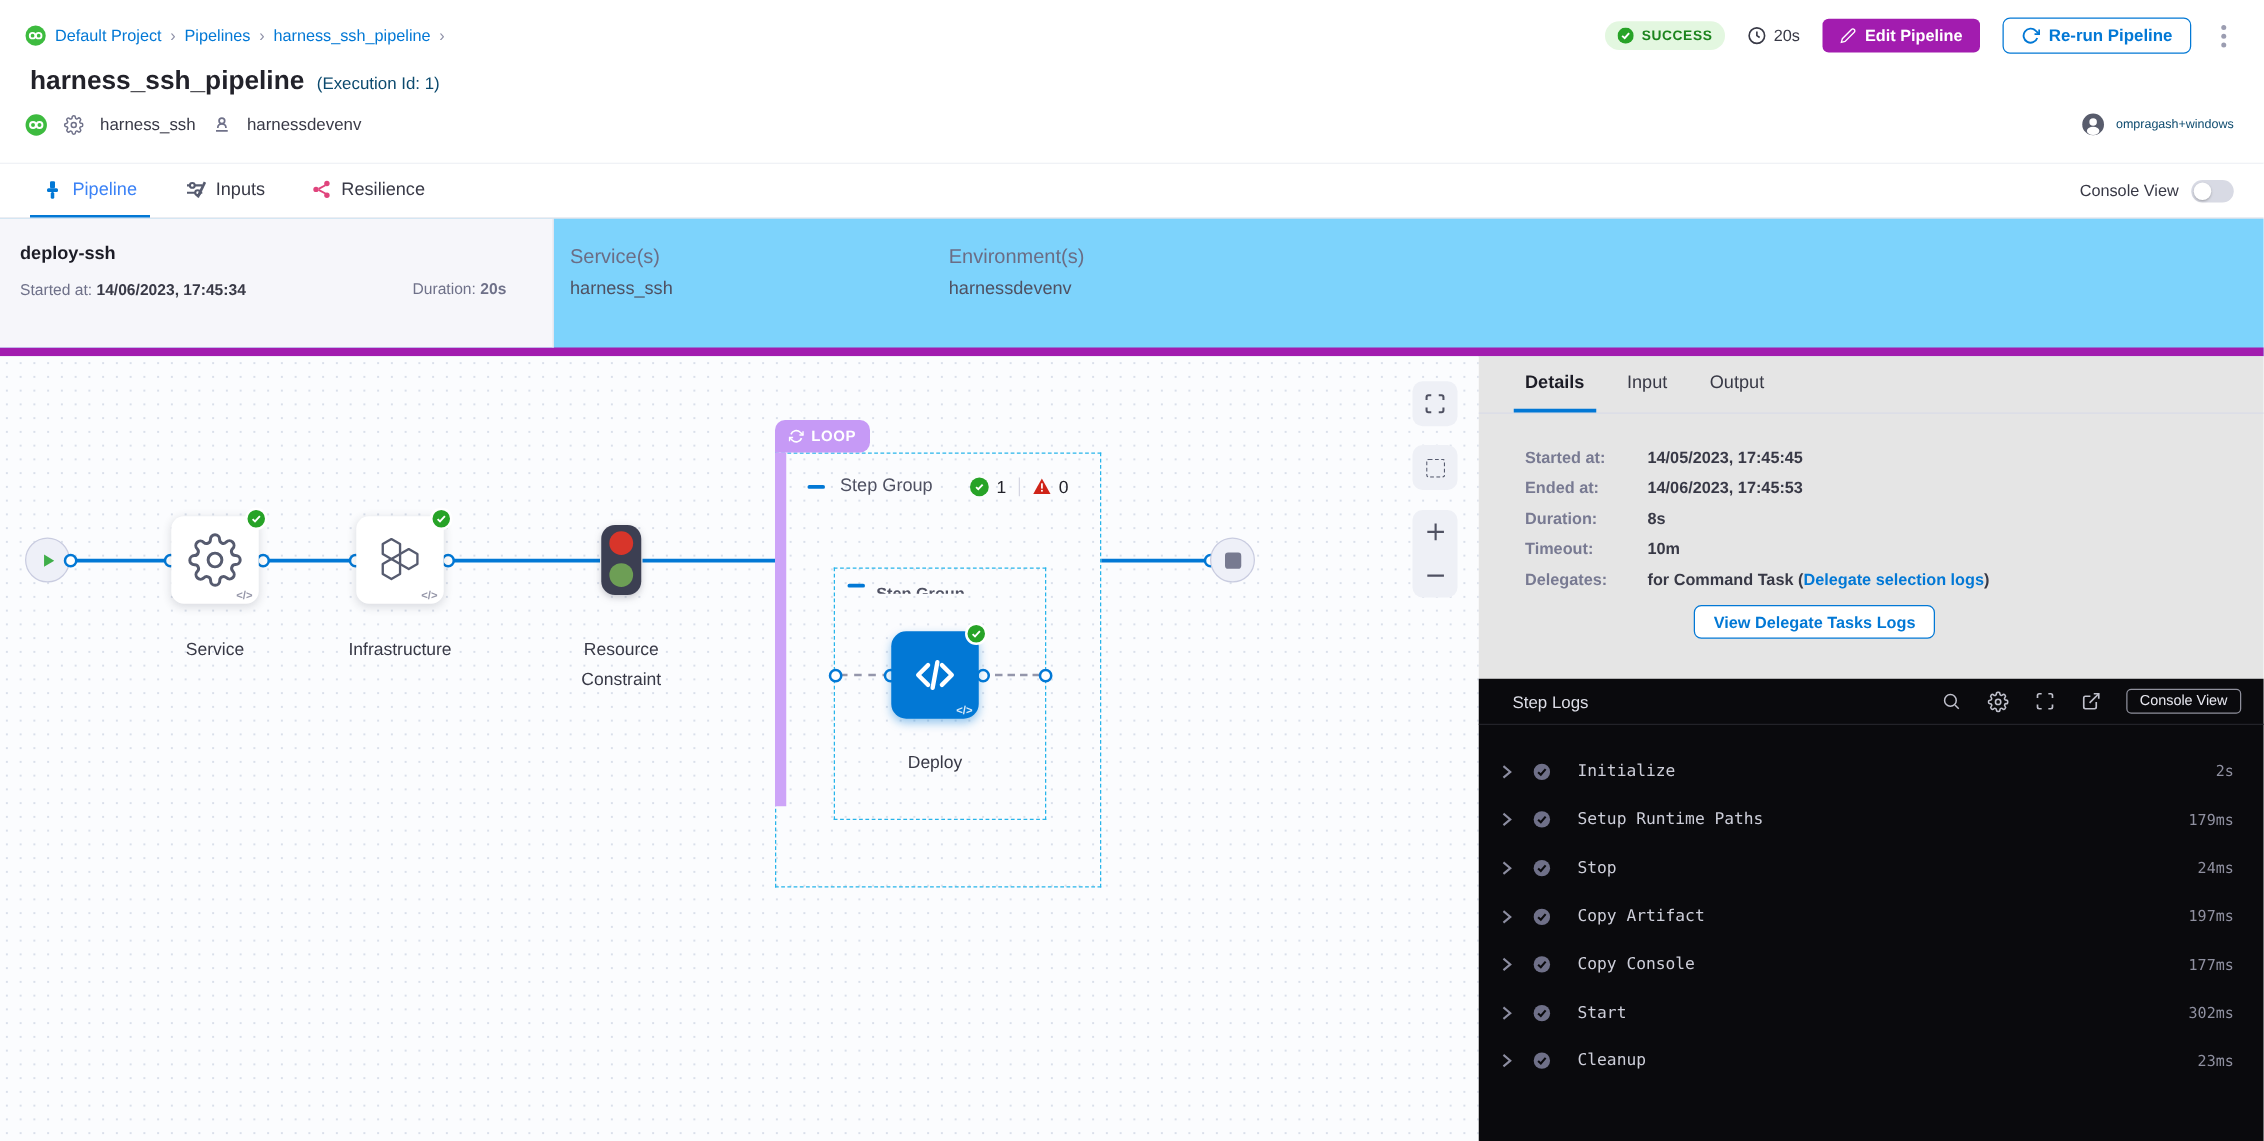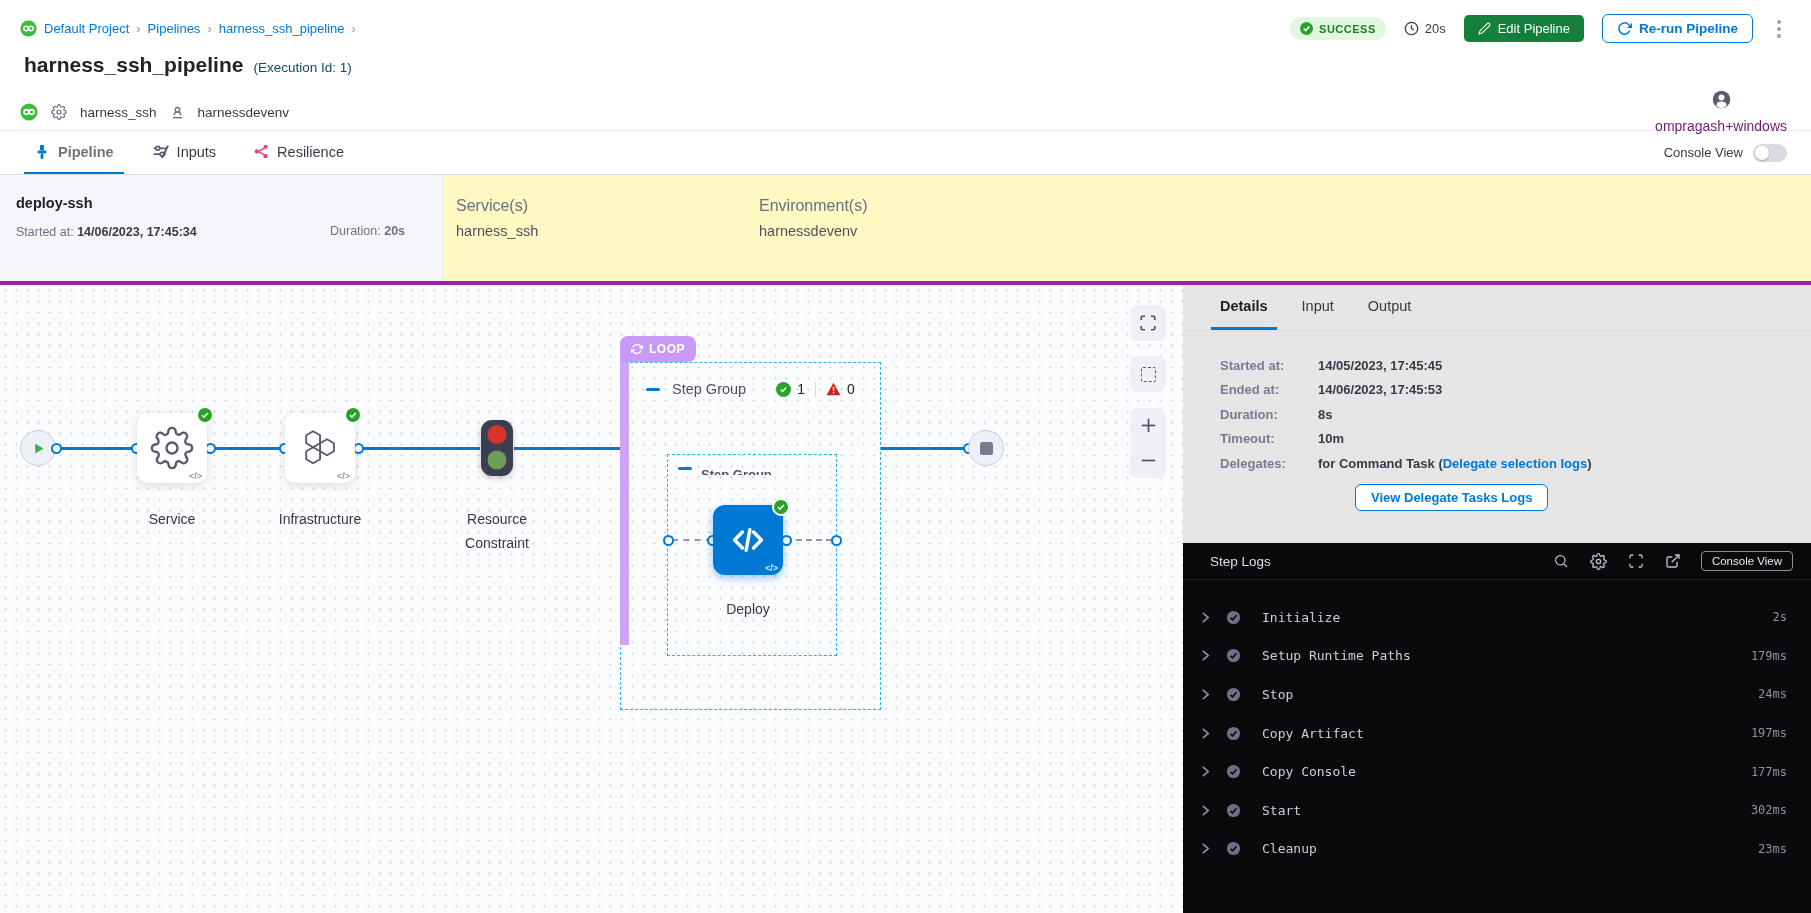--- a/index.html
+++ b/index.html
@@ -11,46 +11,46 @@
   .row1 { display:flex; align-items:center; padding:14px 24px 0 20px; }
   .breadcrumb { display:flex; align-items:center; gap:7px; font-size:13px; }
   .breadcrumb a { color:#0278d5; text-decoration:none; cursor:pointer; }
   .crumb-sep { color:#8f91a8; font-size:13px; }
   .spacer { flex:1; }
   .actions { display:flex; align-items:center; gap:18px; }
   .status-badge { display:flex; align-items:center; gap:6px; background:#e3f7e0;
     color:#1b841d; font-weight:bold; font-size:11px; letter-spacing:.5px;
     padding:5px 10px; border-radius:12px; }
   .elapsed { display:flex; align-items:center; gap:6px; font-size:13px; color:#383946; }
-  .btn-primary { display:flex; align-items:center; gap:7px; background:#15803d; color:#fff;
-    font-size:13px; font-weight:normal; padding:6px 14px; border:none; border-radius:5px; cursor:pointer; }
+  .btn-primary { display:flex; align-items:center; gap:7px; background:#a21caf; color:#fff;
+    font-size:13px; font-weight:bold; padding:6px 14px; border:none; border-radius:5px; cursor:pointer; }
   .btn-outline { display:flex; align-items:center; gap:7px; background:#fff; color:#0278d5;
     font-size:13.5px; font-weight:bold; padding:6px 14px; border:1.5px solid #0278d5;
     border-radius:6px; cursor:pointer; }
   .kebab { display:flex; flex-direction:column; gap:3px; padding:4px 6px; cursor:pointer; }
   .kebab i { width:4px; height:4px; border-radius:50%; background:#9b9db1; display:block; }
   .titlerow { display:flex; align-items:baseline; gap:10px; padding:10px 24px 0 24px; }
   .page-title { font-size:21px; font-weight:bold; color:#22222a; }
   .exec-id { font-size:13.5px; color:#0c4a6e; }
   .metarow { display:flex; align-items:center; gap:13px; padding:13px 24px 0 20px; font-size:13.5px; color:#383946; }
-  .metarow .right { margin-left:auto; display:flex; align-items:center; gap:9px; font-size:14px; color:#701a75;flex-direction:column; }
+  .metarow .right { margin-left:auto; display:flex; align-items:center; gap:9px; font-size:10px; color:#0c4a6e; }
 
   
   .tabsbar { height:45px; border-top:1px solid #eceef4; border-bottom:1px solid #d9dbe6;
     display:flex; align-items:stretch; padding:0 24px; }
   .tab { display:flex; align-items:center; gap:8px; font-size:14.5px; color:#383946;
     padding:0 10px; margin-right:18px; cursor:pointer; border-bottom:2.5px solid transparent; }
-  .tab.active { color:#737373; font-weight:bold; border-bottom-color:#0278d5; }
+  .tab.active { color:#3b82f6; font-weight:normal; border-bottom-color:#0278d5; }
   .tabsbar .right { margin-left:auto; display:flex; align-items:center; gap:10px; font-size:13px; color:#383946; }
   .toggle { width:34px; height:18px; background:#d8dae4; border-radius:10px; position:relative; cursor:pointer; }
   .toggle i { position:absolute; left:2px; top:2px; width:14px; height:14px; background:#fff; border-radius:50%;
     box-shadow:0 1px 2px rgba(0,0,0,.25); }
 
   
-  .stagebar { height:110px; position:relative; background:#fef9c3; border-bottom:4px solid #a21caf; }
+  .stagebar { height:110px; position:relative; background:#7dd3fc; border-bottom:7px solid #a21caf; }
   .stageleft { position:absolute; left:0; top:0; width:443px; height:100%; background:#f6f6fa;
     border-right:1px solid #e4e5ee; padding:20px 16px 0 16px; }
   .stage-name { font-size:14.5px; font-weight:bold; color:#1c1c26; }
   .stage-sub { display:flex; margin-top:14px; font-size:12.5px; color:#6f7189; }
   .stage-sub b { color:#383946; font-weight:bold; }
   .stage-dur { position:absolute; left:330px; top:49px; font-size:12.5px; color:#6f7189; }
   .stagecol { position:absolute; top:22px; }
   .stagecol .lab { font-size:16px; color:#6b6d85; }
   .stagecol .val { font-size:14.5px; color:#4f5162; margin-top:8px; }
   .col-svc { left:456px; } .col-env { left:759px; }

